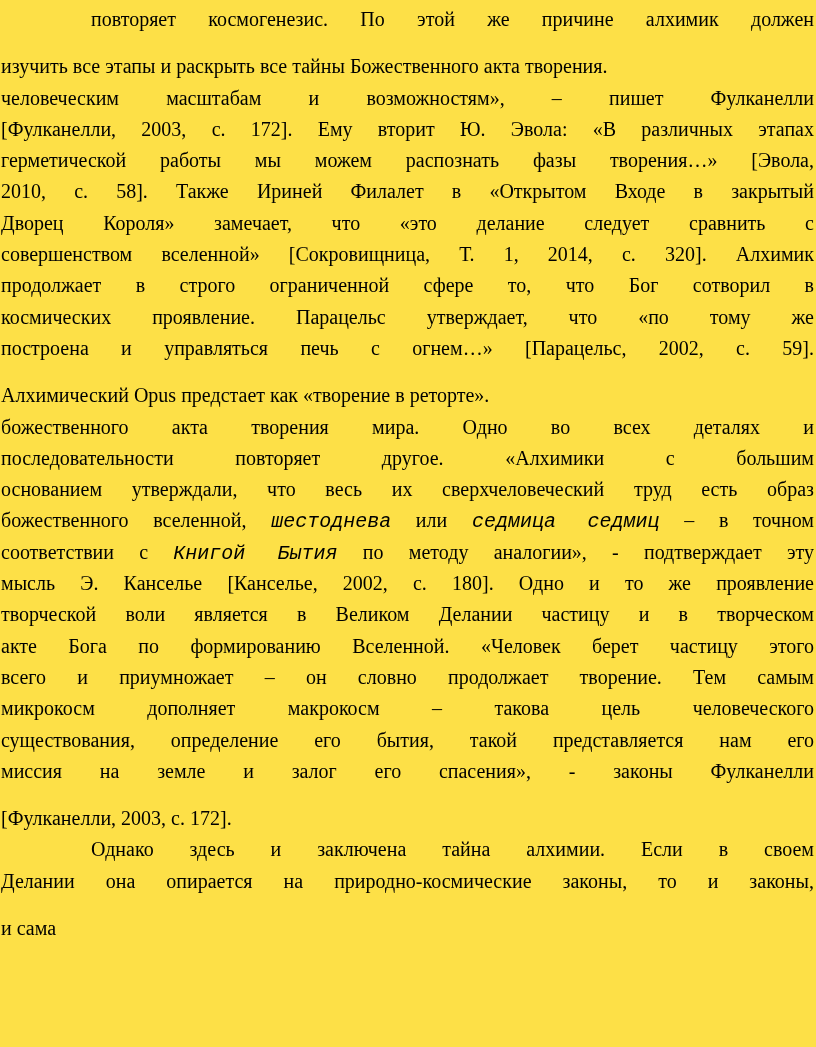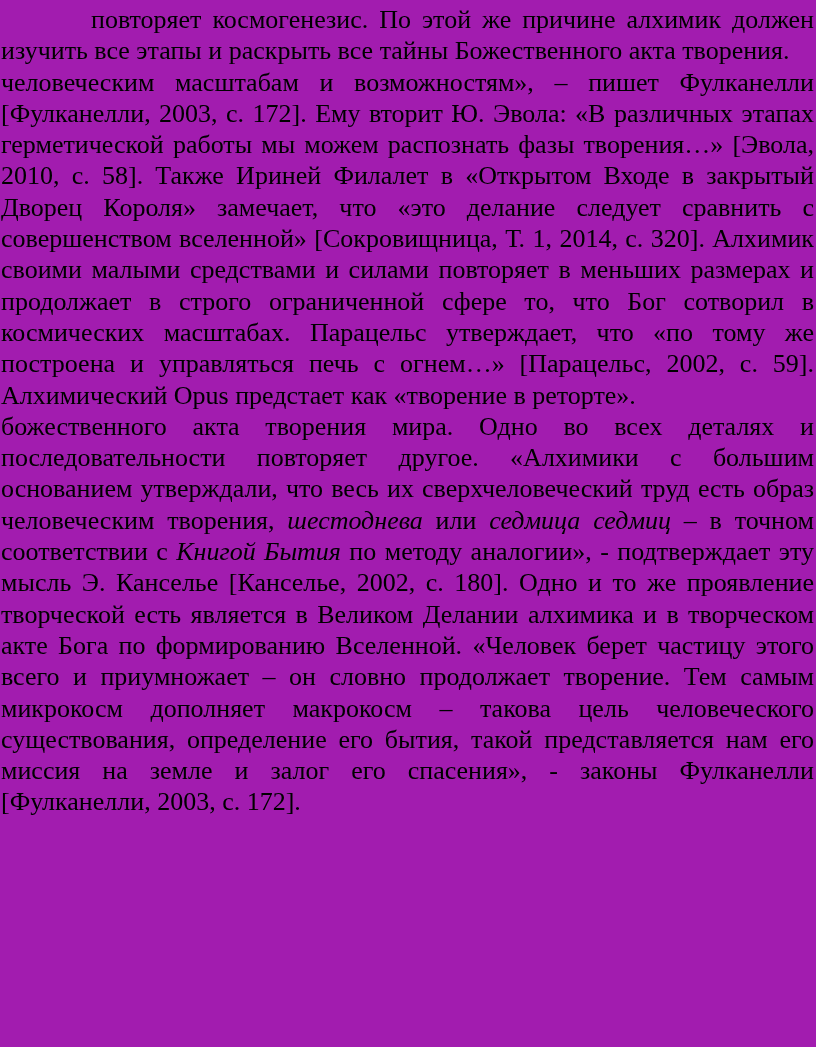--- a/index.html
+++ b/index.html
@@ -4,84 +4,90 @@
 <style>
   html, body {
     margin: 0;
     padding: 0;
     background: #ffffff;
   }
   .page {
     position: relative;
     width: 816px;
     height: 1047px;
-    background: #a21caf;
+    background: #fde047;
     box-sizing: border-box;
     padding: 4px 2px 0 1px;
     overflow: hidden;
     font-family: "Liberation Serif", "DejaVu Serif", serif;
-    font-size: 26px;
+    font-size: 20px;
     color: #000000;
   }
   .textblock {
     width: 100%;
   }
   .para {
     margin: 0;
     padding: 0;
   }
   .ln {
     line-height: 31.3px;
     height: 31.3px;
     overflow: hidden;
     text-align: justify;
     text-align-last: justify;
     text-justify: inter-word;
   }
   .ln.natural {
     text-align-last: left;
+    margin-top: 16px;
   }
   .ln.indent {
     text-indent: 90px;
   }
   .it {
     font-style: italic;
+    font-family: Liberation Mono, monospace;
   }
 </style>
 </head>
 <body>
 
 <div class="page">
   <div class="textblock">
     <div class="para">
         <div class="ln indent"><span>повторяет космогенезис. По этой же причине алхимик должен</span></div>
         <div class="ln natural"><span>изучить все этапы и раскрыть все тайны Божественного акта творения.</span></div>
       </div>
     <div class="para">
         <div class="ln"><span>человеческим масштабам и возможностям», – пишет Фулканелли</span></div>
         <div class="ln"><span>[Фулканелли, 2003, с. 172]. Ему вторит Ю. Эвола: «В различных этапах</span></div>
         <div class="ln"><span>герметической работы мы можем распознать фазы творения…» [Эвола,</span></div>
         <div class="ln"><span>2010, с. 58]. Также Ириней Филалет в «Открытом Входе в закрытый</span></div>
         <div class="ln"><span>Дворец Короля» замечает, что «это делание следует сравнить с</span></div>
         <div class="ln"><span>совершенством вселенной» [Сокровищница, Т. 1, 2014, с. 320]. Алхимик</span></div>
-        <div class="ln"><span>своими малыми средствами и силами повторяет в меньших размерах и</span></div>
         <div class="ln"><span>продолжает в строго ограниченной сфере то, что Бог сотворил в</span></div>
-        <div class="ln"><span>космических масштабах. Парацельс утверждает, что «по тому же</span></div>
+        <div class="ln"><span>космических проявление. Парацельс утверждает, что «по тому же</span></div>
         <div class="ln"><span>построена и управляться печь с огнем…» [Парацельс, 2002, с. 59].</span></div>
         <div class="ln natural"><span>Алхимический Opus предстает как «творение в реторте».</span></div>
       </div>
     <div class="para">
         <div class="ln"><span>божественного акта творения мира. Одно во всех деталях и</span></div>
         <div class="ln"><span>последовательности повторяет другое. «Алхимики с большим</span></div>
         <div class="ln"><span>основанием утверждали, что весь их сверхчеловеческий труд есть образ</span></div>
-        <div class="ln"><span>человеческим творения, </span><span class="it">шестоднева</span><span> или </span><span class="it">седмица седмиц</span><span> – в точном</span></div>
+        <div class="ln"><span>божественного вселенной, </span><span class="it">шестоднева</span><span> или </span><span class="it">седмица седмиц</span><span> – в точном</span></div>
         <div class="ln"><span>соответствии с </span><span class="it">Книгой Бытия</span><span> по методу аналогии», - подтверждает эту</span></div>
         <div class="ln"><span>мысль Э. Канселье [Канселье, 2002, с. 180]. Одно и то же проявление</span></div>
-        <div class="ln"><span>творческой есть является в Великом Делании алхимика и в творческом</span></div>
+        <div class="ln"><span>творческой воли является в Великом Делании частицу и в творческом</span></div>
         <div class="ln"><span>акте Бога по формированию Вселенной. «Человек берет частицу этого</span></div>
         <div class="ln"><span>всего и приумножает – он словно продолжает творение. Тем самым</span></div>
         <div class="ln"><span>микрокосм дополняет макрокосм – такова цель человеческого</span></div>
         <div class="ln"><span>существования, определение его бытия, такой представляется нам его</span></div>
         <div class="ln"><span>миссия на земле и залог его спасения», - законы Фулканелли</span></div>
         <div class="ln natural"><span>[Фулканелли, 2003, с. 172].</span></div>
       </div>
+    <div class="para">
+        <div class="ln indent"><span>Однако здесь и заключена тайна алхимии. Если в своем</span></div>
+        <div class="ln"><span>Делании она опирается на природно-космические законы, то и законы,</span></div>
+        <div class="ln natural"><span>и сама</span></div>
+      </div>
   </div>
 </div>
 
 </body></html>

